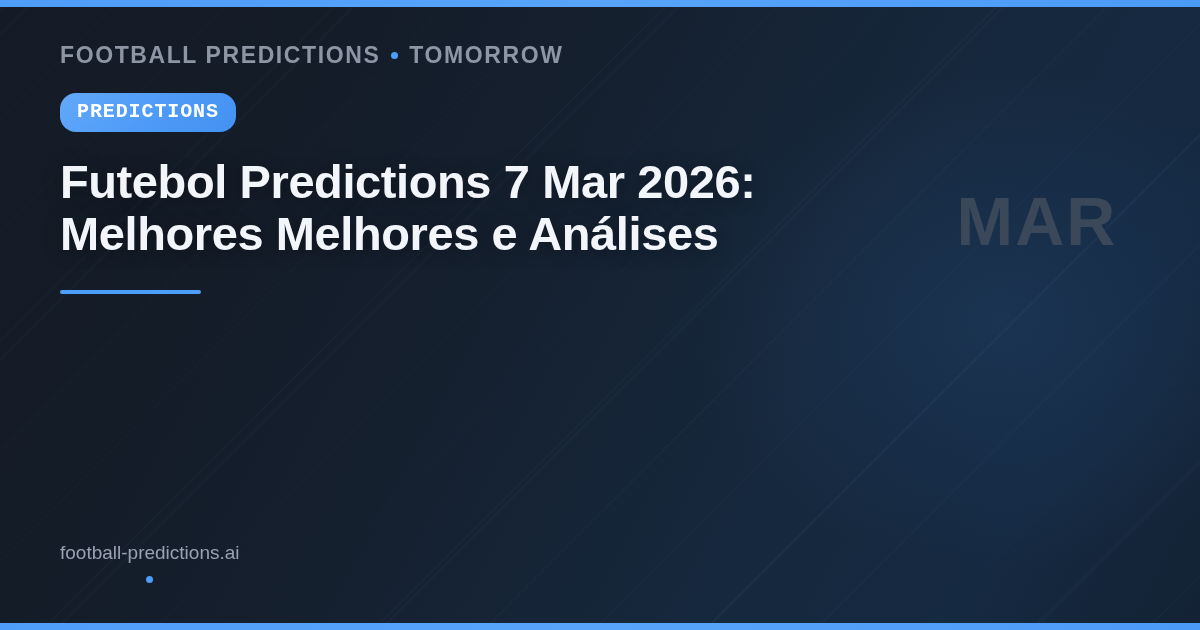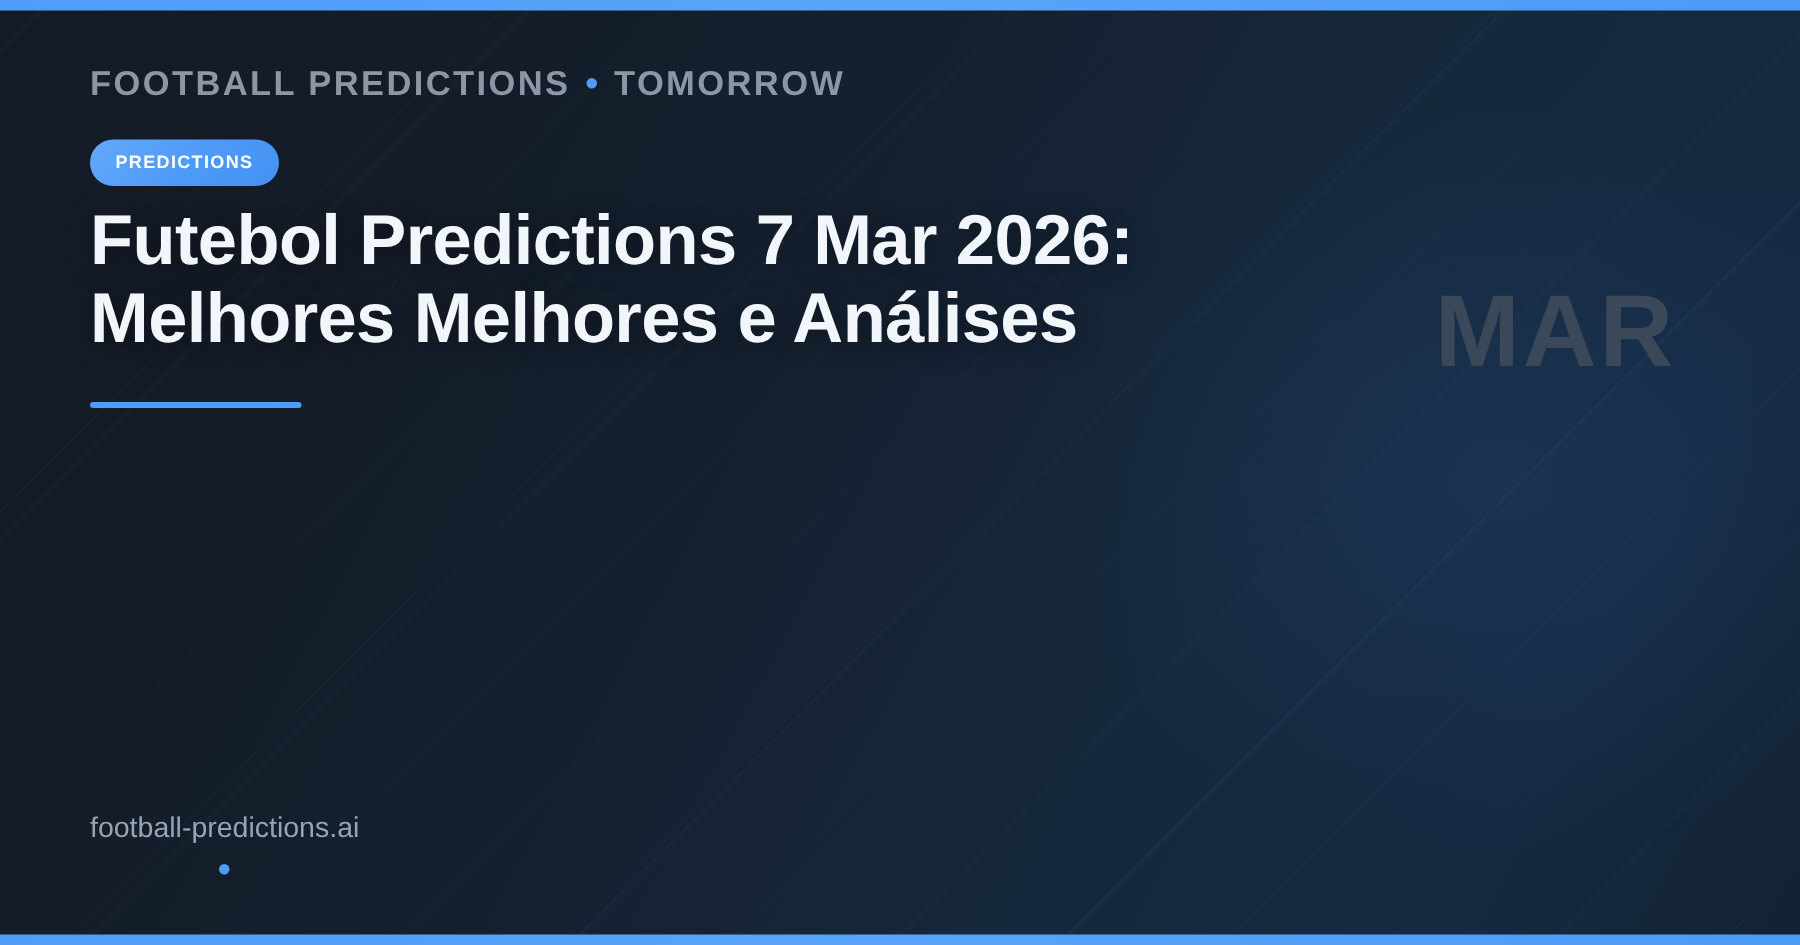--- a/index.html
+++ b/index.html
@@ -135,28 +135,29 @@
     flex: none;
   }
 
   .badge {
     display: inline-block;
     margin-top: 23px;
     padding: 9px 17px 10px 17px;
     border-radius: 16px;
     background: linear-gradient(135deg, #63a9fb 0%, #4d9af7 55%, #4391f2 100%);
     color: #ffffff;
-    font-size: 12px;
+    font-size: 20px;
     font-weight: 700;
     letter-spacing: 0.9px;
     line-height: 1;
+    font-family: Liberation Mono, monospace;
   }
 
   .title {
-    margin-top: 10px;
+    margin-top: 24px;
     font-size: 47px;
     line-height: 52px;
     font-weight: 700;
     color: #f2f6fb;
     letter-spacing: -0.4px;
     max-width: 860px;
     text-shadow: 0 2px 18px rgba(0,0,0,0.35);
   }
 
   .accent-rule {

